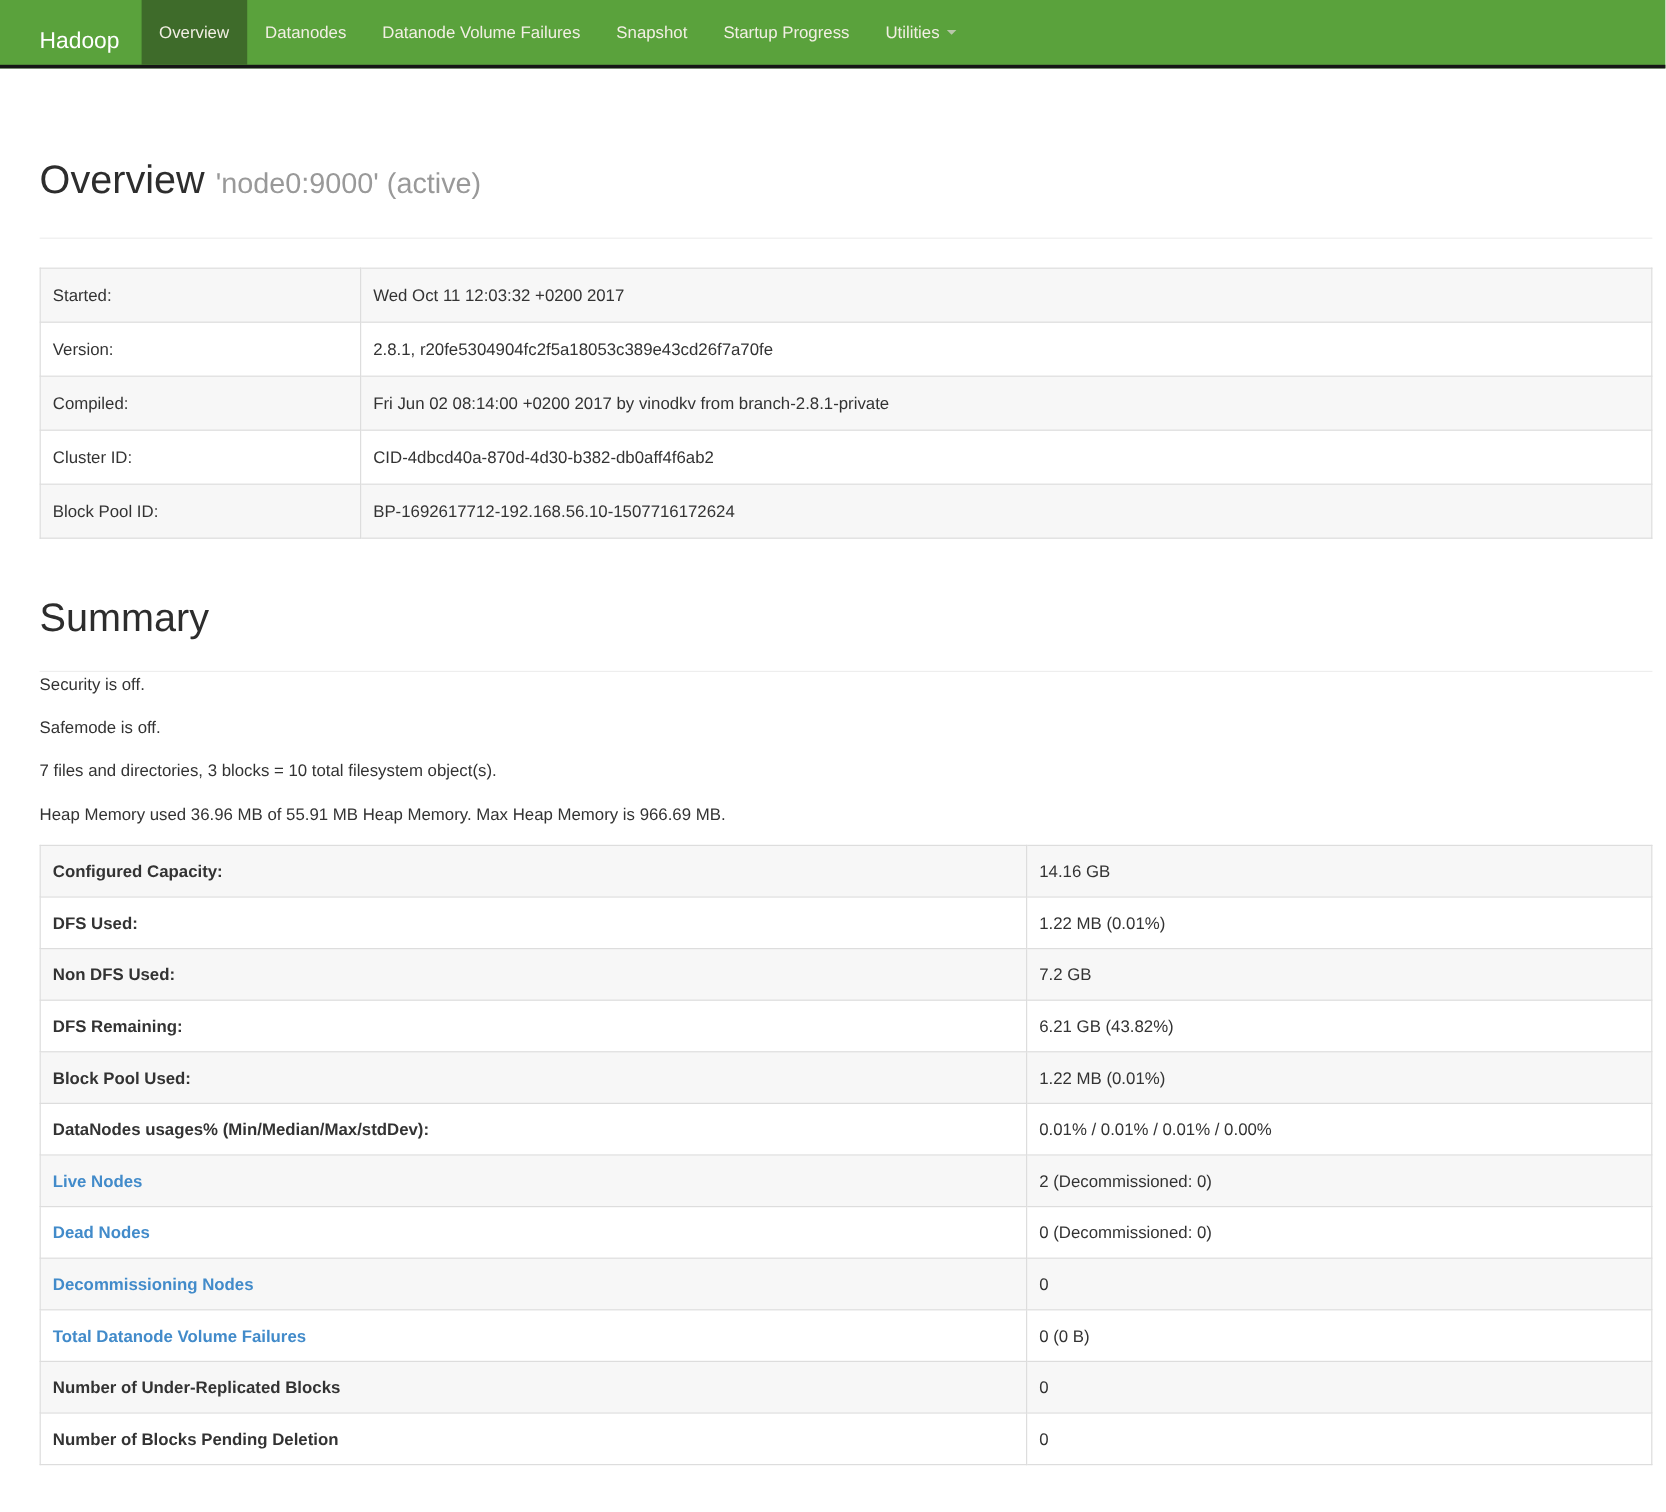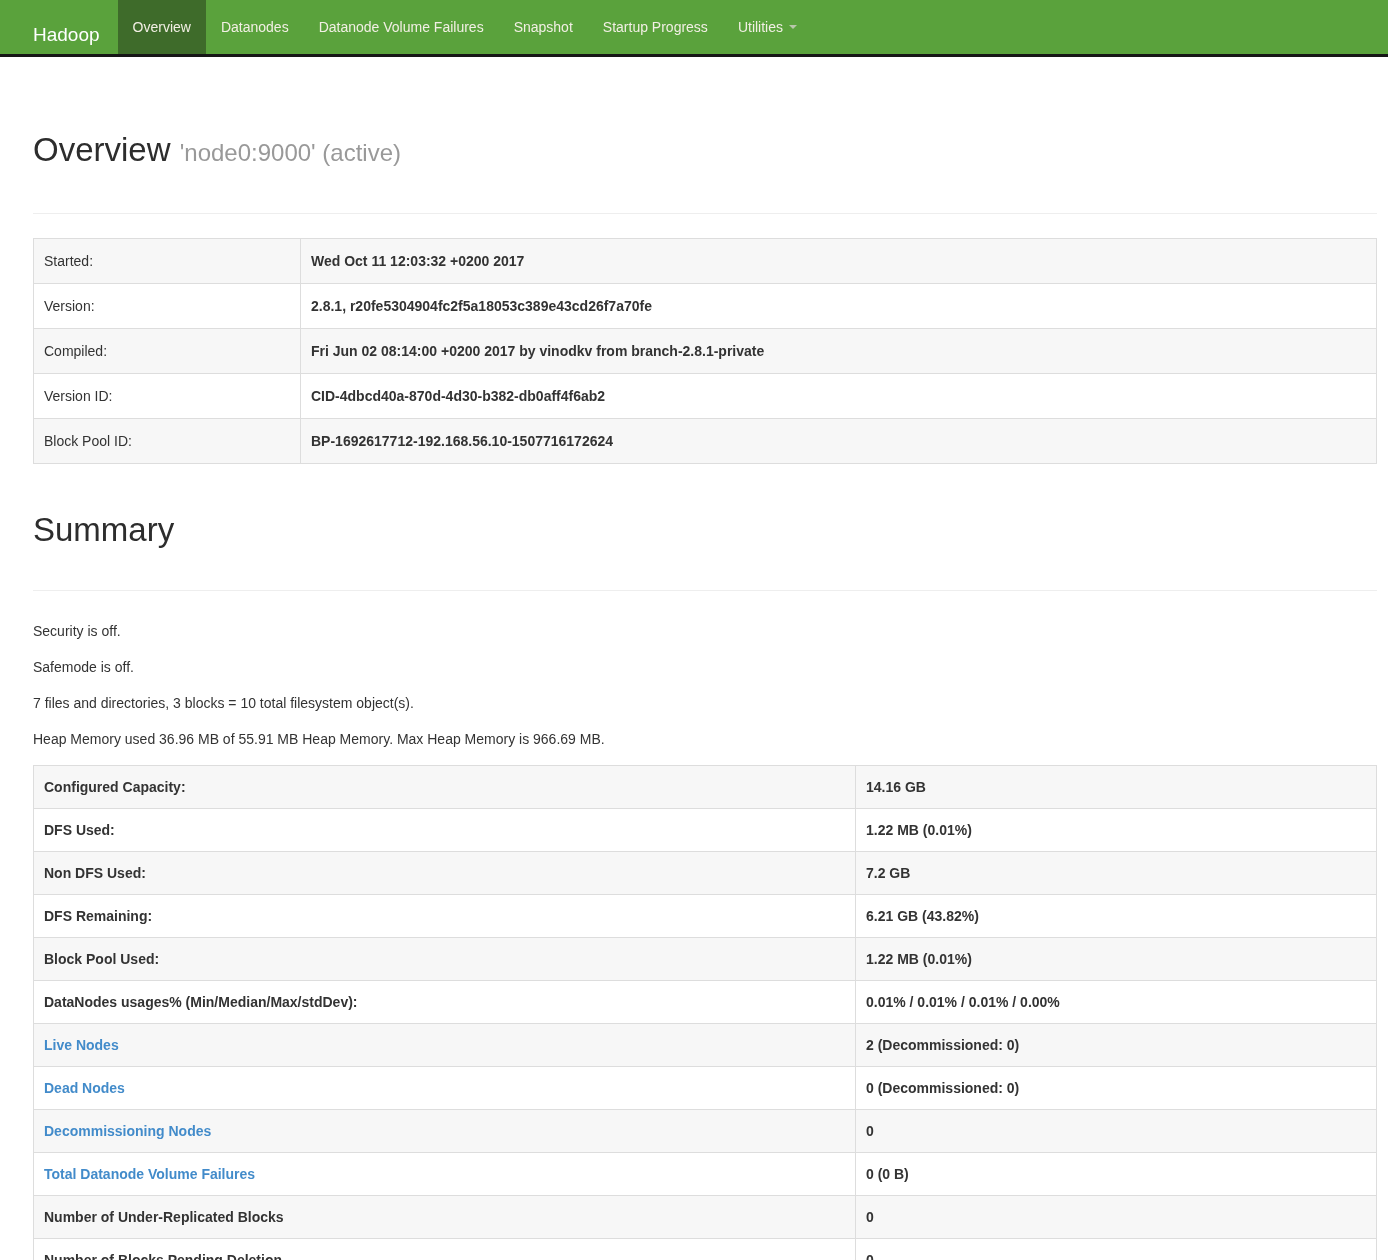--- a/index.html
+++ b/index.html
@@ -58,21 +58,21 @@
     width: 0; height: 0;
     margin-left: 6px;
     border-top: 4px solid #b9c7ab;
     border-left: 4px solid transparent;
     border-right: 4px solid transparent;
   }
   
   .content { margin: 0 11px 0 33px; }
   .page-header {
     border-bottom: 1px solid var(--header-rule);
-    padding-bottom: 40px;
+    padding-bottom: 24px;
   }
   .page-header.first { margin-top: 73px; }
   .page-header.summary-header { margin-top: 46px; }
   h1 {
     margin: 0;
     font-size: 33px;
     line-height: 40px;
     font-weight: 500;
     color: #2d2d2d;
   }
@@ -96,28 +96,28 @@
     overflow: hidden;
     white-space: nowrap;
   }
   table.tbl tr:nth-child(odd) { background: var(--stripe-bg); }
   table.overview-tbl { margin-top: 24px; }
   table.overview-tbl th, table.overview-tbl td { padding: 12px 10px; }
   table.overview-tbl th { width: 267px; font-weight: normal; color: var(--text-color); }
   table.summary-tbl { margin-top: 16px; }
   table.summary-tbl th, table.summary-tbl td { padding: 11px 10px; }
   table.summary-tbl th { width: 822px; font-weight: bold; color: var(--text-color); }
-  table.tbl td { font-weight: bold; color: var(--text-color); }
+  table.tbl td { font-weight: normal; color: var(--text-color); }
   a.row-link {
     color: var(--link-color);
     text-decoration: none;
     cursor: pointer;
   }
   
-  .summary-notes { margin-top: 30px; }
+  .summary-notes { }
   .summary-notes p {
     margin: 0 0 16px 0;
     line-height: 20px;
   }
 </style>
 </head>
 <body>
 
 <nav class="navbar">
   <div class="navbar-brand">Hadoop</div>
@@ -158,21 +158,21 @@
         </tr>
         <tr>
           <th>Version:</th>
           <td>2.8.1, r20fe5304904fc2f5a18053c389e43cd26f7a70fe</td>
         </tr>
         <tr>
           <th>Compiled:</th>
           <td>Fri Jun 02 08:14:00 +0200 2017 by vinodkv from branch-2.8.1-private</td>
         </tr>
         <tr>
-          <th>Version ID:</th>
+          <th>Cluster ID:</th>
           <td>CID-4dbcd40a-870d-4d30-b382-db0aff4f6ab2</td>
         </tr>
         <tr>
           <th>Block Pool ID:</th>
           <td>BP-1692617712-192.168.56.10-1507716172624</td>
         </tr>
       </tbody>
   </table>
 
   <div class="page-header summary-header">

